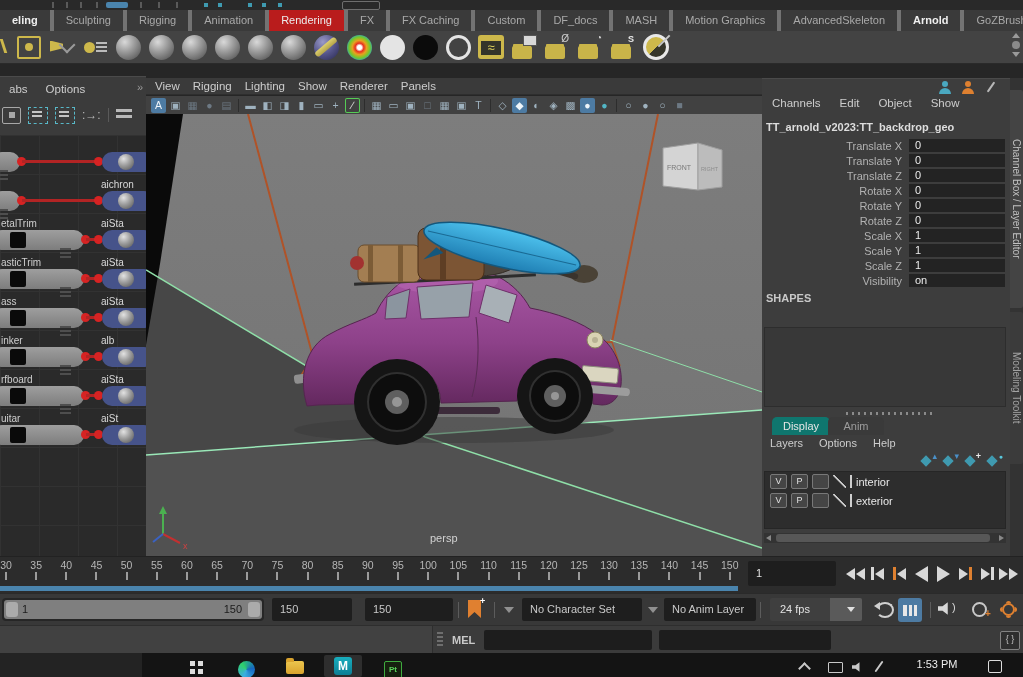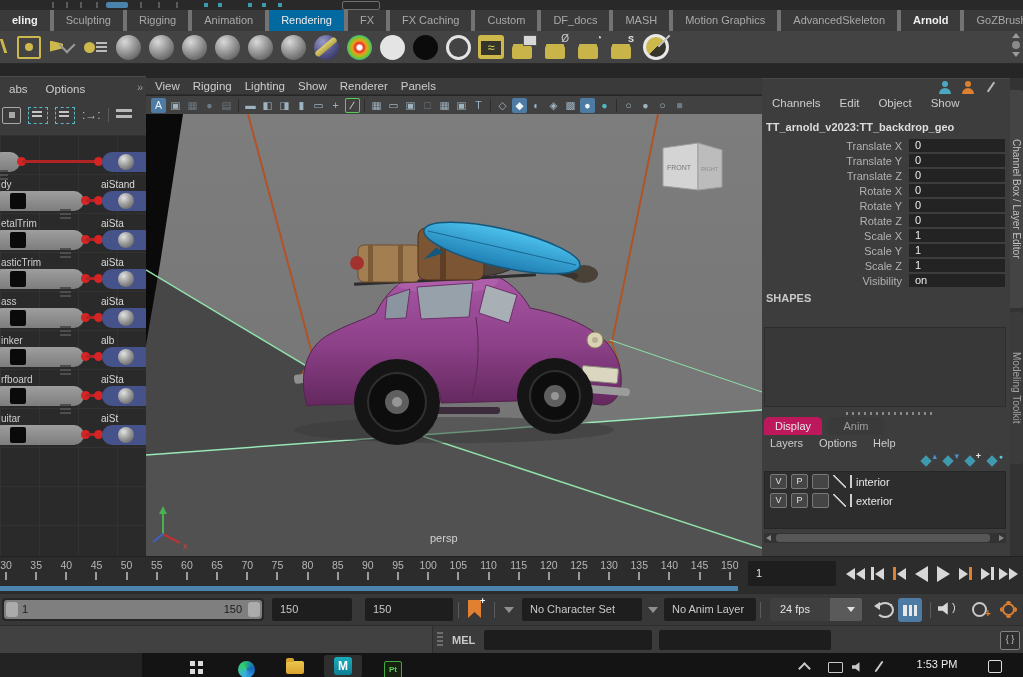--- a/index.html
+++ b/index.html
@@ -8,21 +8,21 @@
   .abs{position:absolute;}
   
   #topsliver{left:0;top:0;width:1023px;height:10px;background:#292929;}
   #topsliver .tk{position:absolute;top:2px;width:2px;height:6px;background:#5a5a5a;}
   #topsliver .bluepill{position:absolute;left:106px;top:2px;width:22px;height:6px;background:#4a84ad;border-radius:2px;}
   #topsliver .tdot{position:absolute;top:3px;width:4px;height:4px;background:#3f9ab0;}
   #topsliver .obox{position:absolute;left:342px;top:1px;width:36px;height:7px;border:1px solid #6e6e6e;border-radius:2px;}
   
   #shelftabs{left:0;top:10px;width:1023px;height:21px;background:#313131;display:flex;overflow:hidden;}
   .stab{height:21px;line-height:21px;padding:0 12px;background:#3a3a3a;border-right:4px solid #737373;color:#a9a9a9;white-space:nowrap;cursor:default;}
-  .stab.k-active{background:#0369a1;color:#ececec;}
+  .stab.k-active{background:#b91c1c;color:#ececec;}
   .stab.k-bold{color:#efefef;font-weight:bold;}
   
   #shelf{left:0;top:31px;width:1023px;height:33px;background:#434343;display:flex;align-items:center;gap:5px;padding-left:2px;box-sizing:border-box;border-bottom:1px solid #2a2a2a;}
   .si{width:28px;height:29px;position:relative;display:flex;align-items:center;justify-content:center;flex:0 0 auto;}
   .si::before,.si::after{content:"";position:absolute;}
   .k-ypartial{width:8px;} .k-ypartial::before{left:0;top:6px;width:6px;height:14px;border-left:3px solid #cdb84b;transform:skewX(18deg);}
   .k-arealight::before{width:20px;height:19px;border:2px solid #cdb84b;border-radius:2px;}
   .k-arealight::after{width:8px;height:8px;background:#cdb84b;border-radius:50%;}
   .k-spotlight::before{left:2px;top:8px;width:13px;height:11px;background:#cdb84b;clip-path:polygon(0 0,100% 30%,100% 70%,0 100%);}
   .k-spotlight::after{right:3px;top:6px;width:10px;height:10px;border-left:2px solid #9a9a9a;border-bottom:2px solid #9a9a9a;transform:rotate(-45deg);}
@@ -106,21 +106,21 @@
   #cb-attrs{position:absolute;left:0;top:59px;width:248px;}
   .cbrow{display:flex;height:15px;align-items:center;}
   .cblabel{width:140px;text-align:right;padding-right:7px;color:#b2b2b2;}
   .cbval{width:90px;height:13px;background:#232323;color:#ebebeb;padding-left:6px;line-height:13px;}
   #cb-shapes{position:absolute;left:4px;top:213px;font-weight:bold;color:#c9c9c9;}
   #cb-shaperow{position:absolute;left:2px;top:227px;width:244px;height:15px;background:#4e4e4e;line-height:15px;}
   #cb-shaperow span{padding-left:16px;font-weight:bold;color:#dddddd;}
   #cb-empty{position:absolute;left:2px;top:248px;width:242px;height:80px;background:#383838;border:1px solid #2d2d2d;box-sizing:border-box;}
   #cb-dots{position:absolute;left:84px;top:333px;width:86px;height:3px;background:repeating-linear-gradient(90deg,#8a8a8a 0 2px,transparent 2px 6px);}
   .ltab{position:absolute;top:338px;height:18px;line-height:18px;text-align:center;border-radius:5px 5px 0 0;}
-  #ltab-display{left:2px;width:58px;background:#be185d;color:#e6e6e6;}
+  #ltab-display{left:10px;width:58px;background:#0f766e;color:#e6e6e6;}
   #ltab-anim{left:66px;width:56px;background:#3a3a3a;color:#9c9c9c;}
   #l-menus{position:absolute;left:0;top:358px;display:flex;gap:16px;padding-left:8px;font-size:11px;color:#cdcdcd;}
   #l-icons{position:absolute;left:158px;top:374px;display:flex;gap:6px;}
   .li{width:16px;height:15px;position:relative;}
   .li::before{content:"";position:absolute;left:2px;top:4px;width:8px;height:8px;background:#3f9ab0;transform:rotate(45deg);}
   .li::after{position:absolute;right:-1px;top:-2px;font-size:9px;color:#5ac8dc;}
   .li-up::after{content:"▴";color:#4a90c8;} .li-down::after{content:"▾";color:#4a90c8;}
   .li-plus::after{content:"+";color:#eaeaea;font-weight:bold;} .li-dot::after{content:"●";font-size:7px;top:0;}
   #l-list{position:absolute;left:2px;top:392px;width:242px;height:58px;background:#2d2d2d;border:1px solid #262626;box-sizing:border-box;}
   .lrow{display:flex;align-items:center;height:19px;padding-left:5px;gap:4px;}
@@ -369,36 +369,36 @@
               </div>
 
               <div class="dot d1"></div>
               <div class="hline"></div>
               <div class="dot d2"></div>
               <div class="bluenode">
                 <div class="nsphere"></div>
               </div>
             </div>
 
-
-
-            <div class="hsrow k-wide">
-              <span class="lname">dy</span>
-              <span class="rname">aiStand</span>
+            <div class="hsrow k-short">
+              <span class="lname"></span>
+              <span class="rname">aichron</span>
               <div class="hsbar">
                 <span class="bars"></span>
               </div>
-              <div class="swatch"></div>
+
               <div class="dot d1"></div>
               <div class="hline"></div>
               <div class="dot d2"></div>
               <div class="bluenode">
                 <div class="nsphere"></div>
               </div>
             </div>
+
+
 
 
             <div class="hsrow k-wide">
               <span class="lname">etalTrim</span>
               <span class="rname">aiSta</span>
               <div class="hsbar">
                 <span class="bars"></span>
               </div>
               <div class="swatch"></div>
               <div class="dot d1"></div>

